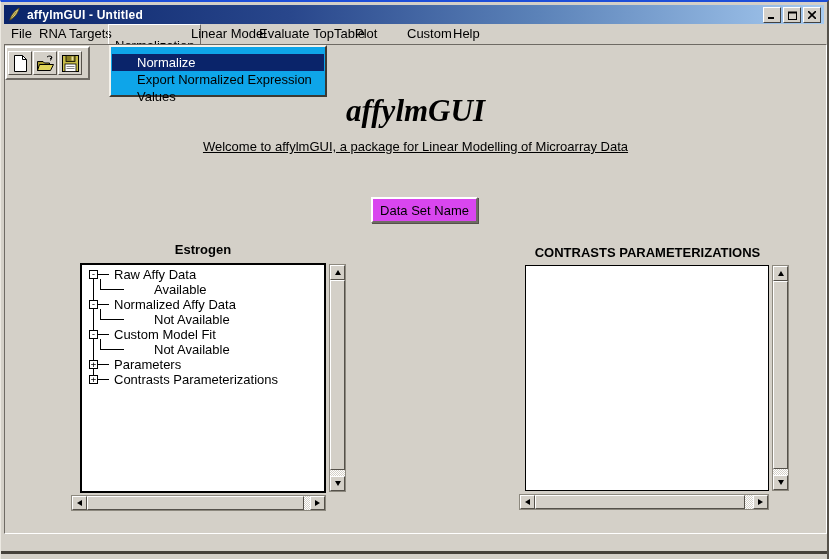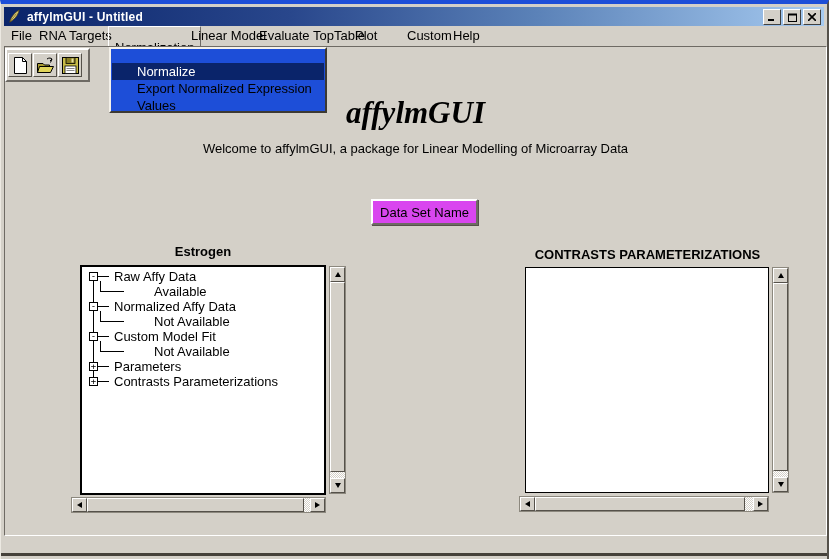--- a/index.html
+++ b/index.html
@@ -3,21 +3,21 @@
 <meta charset="utf-8">
 <style>
   html,body{margin:0;padding:0;}
   body{
     width:829px;height:559px;position:relative;overflow:hidden;
     background:#d4d0c8;
     font-family:"Liberation Sans", sans-serif;
     -webkit-font-smoothing:none;
   }
   .window{position:absolute;inset:0;background:#d4d0c8;
-    border-top:4px solid #1d4ed8;border-left:1px solid #ece9e2;
+    border-top:2px solid #1d4ed8;border-left:1px solid #ece9e2;
     border-right:2px solid #55514a;}
   
   .titlebar{position:absolute;left:3px;top:3px;right:3px;height:19px;
     background:linear-gradient(90deg,#0a246a 0%,#29478c 35%,#5b82b8 65%,#a6caf0 100%);
     display:flex;align-items:center;}
   .titlebar .apptitle{color:#ffffff;font-size:12px;font-weight:bold;margin-left:5px;letter-spacing:.2px;}
   .feather{width:15px;height:15px;margin-left:3px;flex:0 0 auto;}
   .winbtns{position:absolute;right:3px;top:2px;display:flex;gap:2px;}
   .winbtn{width:16px;height:14px;background:#d4d0c8;border:1px solid;
     border-color:#ffffff #404040 #404040 #ffffff;
@@ -30,29 +30,29 @@
   .client{position:absolute;left:3px;top:42px;width:821px;height:488px;
     background:#d4d0c8;border:1px solid;border-color:#6e6a64 #ffffff #ffffff #6e6a64;}
   
   .toolbar{position:absolute;left:0px;top:1px;width:80px;height:30px;
     border:2px solid;border-color:#ffffff #6e6a64 #6e6a64 #ffffff;
     display:flex;align-items:center;padding-left:1px;gap:1px;background:#d4d0c8;}
   .tb-btn{width:24px;height:24px;background:#d4d0c8;border:1px solid;
     border-color:#ffffff #55514a #55514a #ffffff;
     display:flex;align-items:center;justify-content:center;padding:0;}
   
-  .dropdown{position:absolute;left:108px;top:43px;width:214px;z-index:50;background:#1d4ed8;
-    border:2px solid;border-color:#f4f1ea #3c3933 #3c3933 #f4f1ea;padding:14px 0;}
+  .dropdown{position:absolute;left:108px;top:43px;width:214px;z-index:50;background:#0ea5e9;
+    border:2px solid;border-color:#f4f1ea #3c3933 #3c3933 #f4f1ea;padding:7px 0;}
   .dd-item{height:17px;line-height:17px;font-size:13px;padding-left:25px;color:#000;margin:0 1px;}
   .dd-item.hl{background:#0a246a;color:#ffffff;}
   
   .app-title{position:absolute;left:0;right:0;top:48px;text-align:center;
     font-family:"Liberation Serif", serif;font-weight:bold;font-style:italic;
     font-size:31px;color:#000;}
-  .welcome{position:absolute;left:0;right:0;top:94px;text-align:center;font-size:13px;color:#000;}
+  .welcome{position:absolute;left:0;right:0;top:94px;text-align:center;font-size:13px;color:#000;text-decoration:underline;}
   .btn3d{position:absolute;left:366px;top:152px;width:107px;height:26px;
     background:#d946ef;border:2px solid;border-color:#ffffff #6e6a64 #6e6a64 #ffffff;
     box-shadow:1px 1px 0 #55514a;
     font-size:13px;font-family:"Liberation Sans",sans-serif;color:#000;
     display:flex;align-items:center;justify-content:center;}
   
   .panel-header{position:absolute;text-align:center;font-size:13px;font-weight:bold;color:#000;}
   .lp-header{left:55px;top:197px;width:286px;}
   .rp-header{left:500px;top:200px;width:285px;}
   .listbox{position:absolute;background:#ffffff;}

